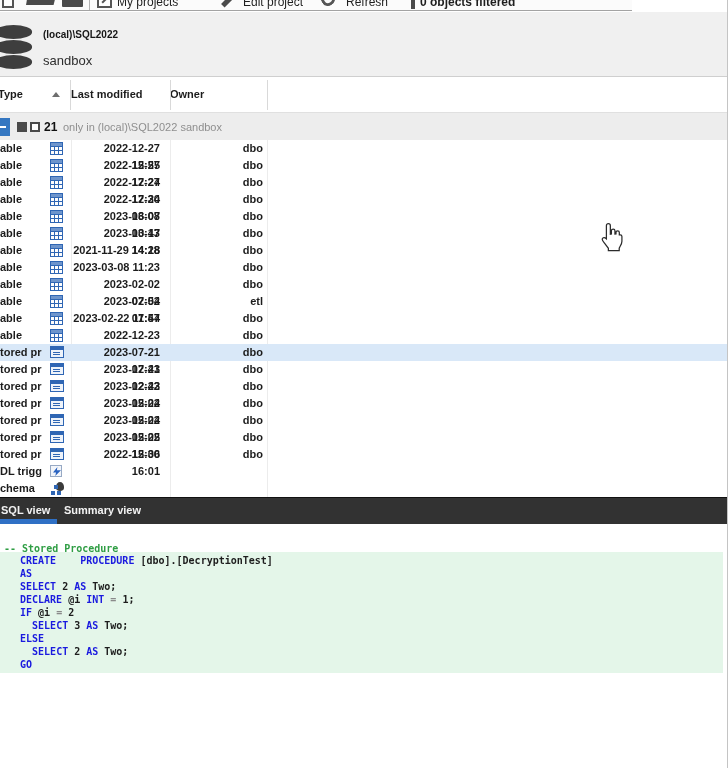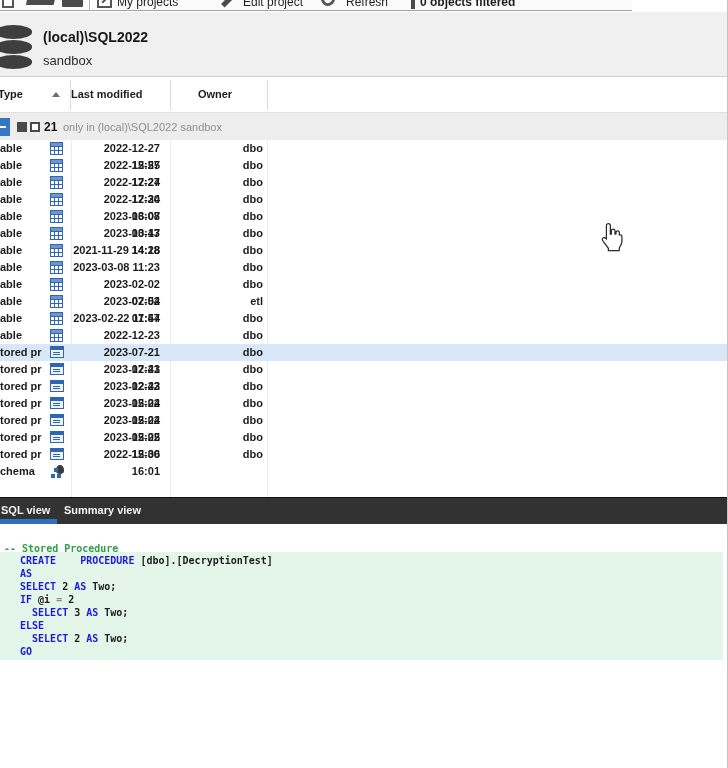--- a/index.html
+++ b/index.html
@@ -20,30 +20,30 @@
   .i-myproj::after{content:"";position:absolute;left:2px;top:4px;width:8px;height:2px;background:#555;transform:rotate(-45deg);}
   .i-pencil{left:226px;top:-8px;width:5px;height:16px;background:#4a4a4a;transform:rotate(45deg);}
   .i-refresh{left:321px;top:-8px;width:14px;height:14px;border:3px solid #555;border-radius:50%;border-top-color:transparent;transform:rotate(-30deg);}
   .i-funnel{left:407px;top:-7px;width:0;height:0;border-left:6px solid transparent;border-right:6px solid transparent;border-top:8px solid #4a4a4a;}
   .i-funnel::after{content:"";position:absolute;left:-2px;top:-2px;width:4px;height:10px;background:#4a4a4a;}
 
   
   .server-header{position:absolute;left:0;top:12px;width:728px;height:65px;background:#f0f0f0;border-bottom:1px solid #cfcfcf;overflow:hidden;}
   .db-icon{position:absolute;left:-5px;top:12px;width:37px;height:48px;}
   .db-icon .disc{height:14px;background:#3e3e3e;border-radius:50% 50% 50% 50%/46%;margin-top:1px;}
-  .server-name{position:absolute;left:43px;top:17px;font-size:14px;font-weight:bold;color:#171717;}
+  .server-name{position:absolute;left:43px;top:17px;font-size:10px;font-weight:bold;color:#171717;}
   .server-db{position:absolute;left:43px;top:41px;font-size:13px;color:#2d2d2d;}
 
   
   .col-header{position:absolute;left:0;top:78px;width:728px;height:34px;background:#ffffff;font-size:11px;font-weight:bold;color:#1c1c1c;}
   .col-header .vline{position:absolute;top:2px;bottom:2px;width:1px;background:#d9d9d9;}
   .h-type{position:absolute;left:-2px;top:10px;}
   .sort-arrow{position:absolute;left:52px;top:14px;width:0;height:0;border-left:4px solid transparent;border-right:4px solid transparent;border-bottom:5px solid #6e6e6e;}
   .h-modified{position:absolute;left:71px;top:10px;width:99px;}
-  .h-owner{position:absolute;left:170px;top:10px;width:90px;text-align:center;}
+  .h-owner{position:absolute;left:170px;top:10px;width:90px;text-align:left;}
 
   
   .group-row{position:absolute;left:0;top:112px;width:728px;height:28px;background:#ededed;border-top:1px solid #e0e0e0;overflow:hidden;}
   .grp-collapse{position:absolute;left:-8px;top:5px;width:18px;height:18px;background:#3577c1;}
   .grp-collapse::after{content:"";position:absolute;left:5px;top:8px;width:9px;height:2px;background:#fff;}
   .grp-sq-filled{position:absolute;left:17px;top:9px;width:10px;height:10px;background:#4a4a4a;}
   .grp-sq-empty{position:absolute;left:30px;top:9px;width:10px;height:10px;border:2px solid #4a4a4a;background:#fff;}
   .grp-count{position:absolute;left:44px;top:7px;font-size:12px;font-weight:bold;color:#111;}
   .grp-label{position:absolute;left:63px;top:8px;font-size:11px;color:#8f8f8f;}
 
@@ -249,39 +249,46 @@
         <span class="cell-date">2023-02-22 15:06</span>
         <span class="cell-owner">dbo</span>
       </div>
       <div class="row">
         <span class="cell-type">tored pr</span>
         <span class="obj-icon icon-proc"></span>
         <span class="cell-date">2022-12-30 16:01</span>
         <span class="cell-owner">dbo</span>
       </div>
       <div class="row">
+        <span class="cell-type">DL trigg</span>
+        <span class="obj-icon icon-trigger"></span>
+        <span class="cell-date"></span>
+        <span class="cell-owner"></span>
+      </div>
+      <div class="row">
         <span class="cell-type">chema</span>
         <span class="obj-icon icon-schema"></span>
         <span class="cell-date"></span>
         <span class="cell-owner"></span>
       </div>
     </div>
 
   <div class="tabbar">
     <div class="tab tab-sql">SQL view</div>
     <div class="tab tab-summary">Summary view</div>
     <div class="tab-indicator"></div>
   </div>
 
   <div class="code-pane">
     <div class="code-comment">-- Stored Procedure</div>
     <div class="code-block">
         <div class="code-line"><span class="tok-kw">CREATE</span><span class="tok-pl">    </span><span class="tok-kw">PROCEDURE</span><span class="tok-pl"> [dbo].[DecryptionTest]</span></div>
         <div class="code-line"><span class="tok-kw">AS</span></div>
         <div class="code-line"><span class="tok-kw">SELECT</span><span class="tok-pl"> 2 </span><span class="tok-kw">AS</span><span class="tok-pl"> Two;</span></div>
+        <div class="code-line"><span class="tok-kw">DECLARE</span><span class="tok-pl"> @i </span><span class="tok-kw">INT</span><span class="tok-pl"> </span><span class="tok-op">=</span><span class="tok-pl"> 1;</span></div>
         <div class="code-line"><span class="tok-kw">IF</span><span class="tok-pl"> @i </span><span class="tok-op">=</span><span class="tok-pl"> 2</span></div>
         <div class="code-line"><span class="tok-pl">  </span><span class="tok-kw">SELECT</span><span class="tok-pl"> 3 </span><span class="tok-kw">AS</span><span class="tok-pl"> Two;</span></div>
         <div class="code-line"><span class="tok-kw">ELSE</span></div>
         <div class="code-line"><span class="tok-pl">  </span><span class="tok-kw">SELECT</span><span class="tok-pl"> 2 </span><span class="tok-kw">AS</span><span class="tok-pl"> Two;</span></div>
         <div class="code-line"><span class="tok-kw">GO</span></div>
       </div>
   </div>
 
   <svg class="cursor" viewBox="0 0 24 30">
     <path d="M9 1.2c1.1 0 1.9.9 1.9 2v8.2l1-.2V8.1c0-1 .8-1.7 1.7-1.7.9 0 1.7.8 1.7 1.7v3.2l1-.1V9.7c0-.9.7-1.6 1.6-1.6.9 0 1.6.7 1.6 1.6v2.3l.9-.1c.9 0 1.6.7 1.6 1.6v4.6c0 2-1 3.6-1.8 5.1l-.8 1.6v2.4H9v-2.3l-3.9-5.2c-1-1.2-2-2.3-2-3.4 0-.9.8-1.7 1.7-1.7.8 0 1.5.4 2.3 1.2V3.2c0-1.1.8-2 1.9-2z" fill="#ffffff" stroke="#2b2b2b" stroke-width="1.2"></path>

